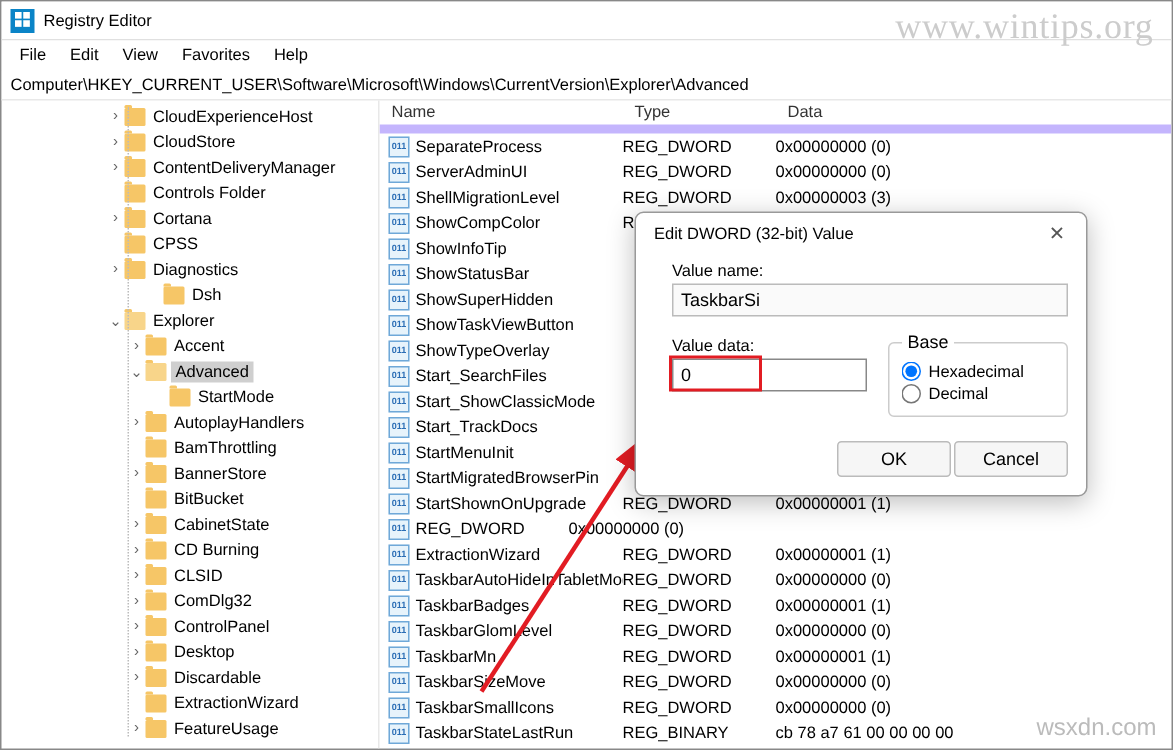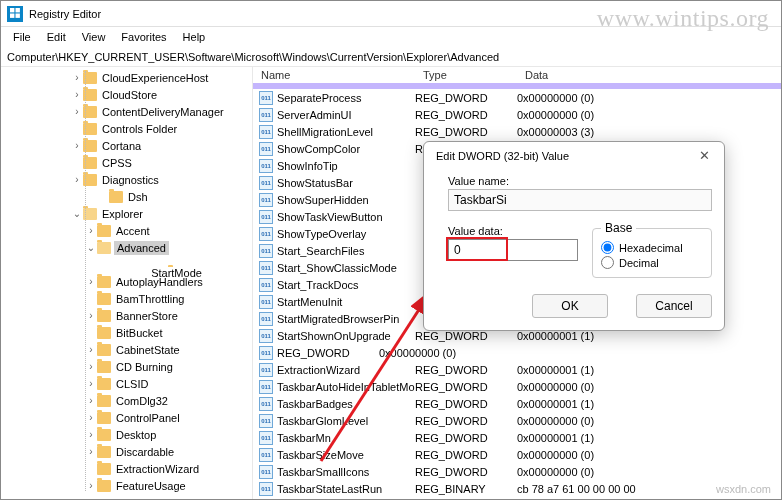--- a/index.html
+++ b/index.html
@@ -27,38 +27,38 @@
 .col-type { width:102px;}
 .col-data { flex:1;}
 .list-body { }
 .list-row { display:flex; align-items:center; height:17px; cursor:default;}
 .val-icon { width:14px; height:14px; margin:0 4px 0 6px; display:flex; align-items:center; justify-content:center;}
 .val-icon div { width:14px; height:14px; border:1px solid #6fa8d8; background:#e7f3fb; font-size:6px; line-height:6px; color:#2a6db5; display:flex; align-items:center; justify-content:center; font-weight:bold;}
 .list-row .c-name { width:138px; white-space:nowrap; overflow:hidden;}
 .list-row .c-type { width:102px;}
 .list-row .c-data { flex:1;}
 .watermark { position:absolute; top:4px; right:12px; font-size:24px; color:#ccc; font-family:Georgia,serif; letter-spacing:0.5px; pointer-events:none;}
-.watermark2 { position:absolute; bottom:4px; right:10px; font-size:11px; color:#bbb; pointer-events:none;}
+.watermark2 { position:absolute; bottom:4px; right:10px; font-size:16px; color:#bbb; pointer-events:none;}
 .dialog { position:absolute; left:422px; top:140px; width:302px; background:#fff; border:1px solid #999; border-radius:6px; box-shadow:0 4px 18px rgba(0,0,0,0.25); }
 .dlg-title { display:flex; align-items:center; justify-content:space-between; padding:6px 10px 4px 12px; font-size:12px;}
 .dlg-close { font-size:13px; color:#555; cursor:pointer; padding:0 4px;}
 .dlg-body { padding:4px 12px 10px 24px; font-size:12px;}
 .dlg-body .lbl { margin:4px 0 2px 0;}
 .dlg-name-field { width:100%; border:1px solid #bbb; background:#fafafa; padding:3px 5px; font-size:12px;}
 .dlg-row2 { display:flex; margin-top:10px; gap:14px;}
 .dlg-row2 .left { flex:1;}
 .dlg-row2 .right { width:120px;}
 .value-input { width:100%; border:1px solid #888; padding:3px 5px; font-size:12px;}
 .value-input-wrap { position:relative; }
 .value-input-hl { position:absolute; left:-2px; top:-2px; width:62px; height:24px; border:2px solid #e21c23; pointer-events:none;}
 fieldset.base { border:1px solid #ccc; border-radius:4px; padding:4px 8px 6px 8px;}
 fieldset.base legend { padding:0 4px; font-size:12px;}
 .radio-row { display:flex; align-items:center; margin:2px 0; font-size:12px;}
 .radio-row input { margin-right:5px;}
-.dlg-buttons { display:flex; justify-content:flex-end; gap:28px; padding:6px 12px 12px 0;}
+.dlg-buttons { display:flex; justify-content:flex-end; gap:2px; padding:6px 12px 12px 0;}
 .dlg-btn { width:76px; height:24px; border:1px solid #bbb; background:#f6f6f6; border-radius:3px; font-size:12px; cursor:pointer;}
 .arrow { position:absolute; pointer-events:none; }
 .vline { position:absolute; border-left:1px dotted #bbb; }
 </style>
 </head>
 <body>
 
 <div class="titlebar">
   <div class="icon-app">
     <svg viewBox="0 0 10 10">
@@ -133,21 +133,21 @@
       <div class="tree-row" style="padding-left: 84px;">
         <span class="tree-tw">›</span>
         <span class="fld"></span>
         <span class="tree-label">Accent</span>
       </div>
       <div class="tree-row" style="padding-left: 84px;">
         <span class="tree-tw">⌄</span>
         <span class="fld open"></span>
         <span class="tree-label selected">Advanced</span>
       </div>
-      <div class="tree-row" style="padding-left: 100px; flex-direction: column;">
+      <div class="tree-row" style="padding-left: 100px;">
         <span class="tree-tw none">·</span>
         <span class="fld"></span>
         <span class="tree-label">StartMode</span>
       </div>
       <div class="tree-row" style="padding-left: 84px;">
         <span class="tree-tw">›</span>
         <span class="fld"></span>
         <span class="tree-label">AutoplayHandlers</span>
       </div>
       <div class="tree-row" style="padding-left: 84px; align-items: center;">

